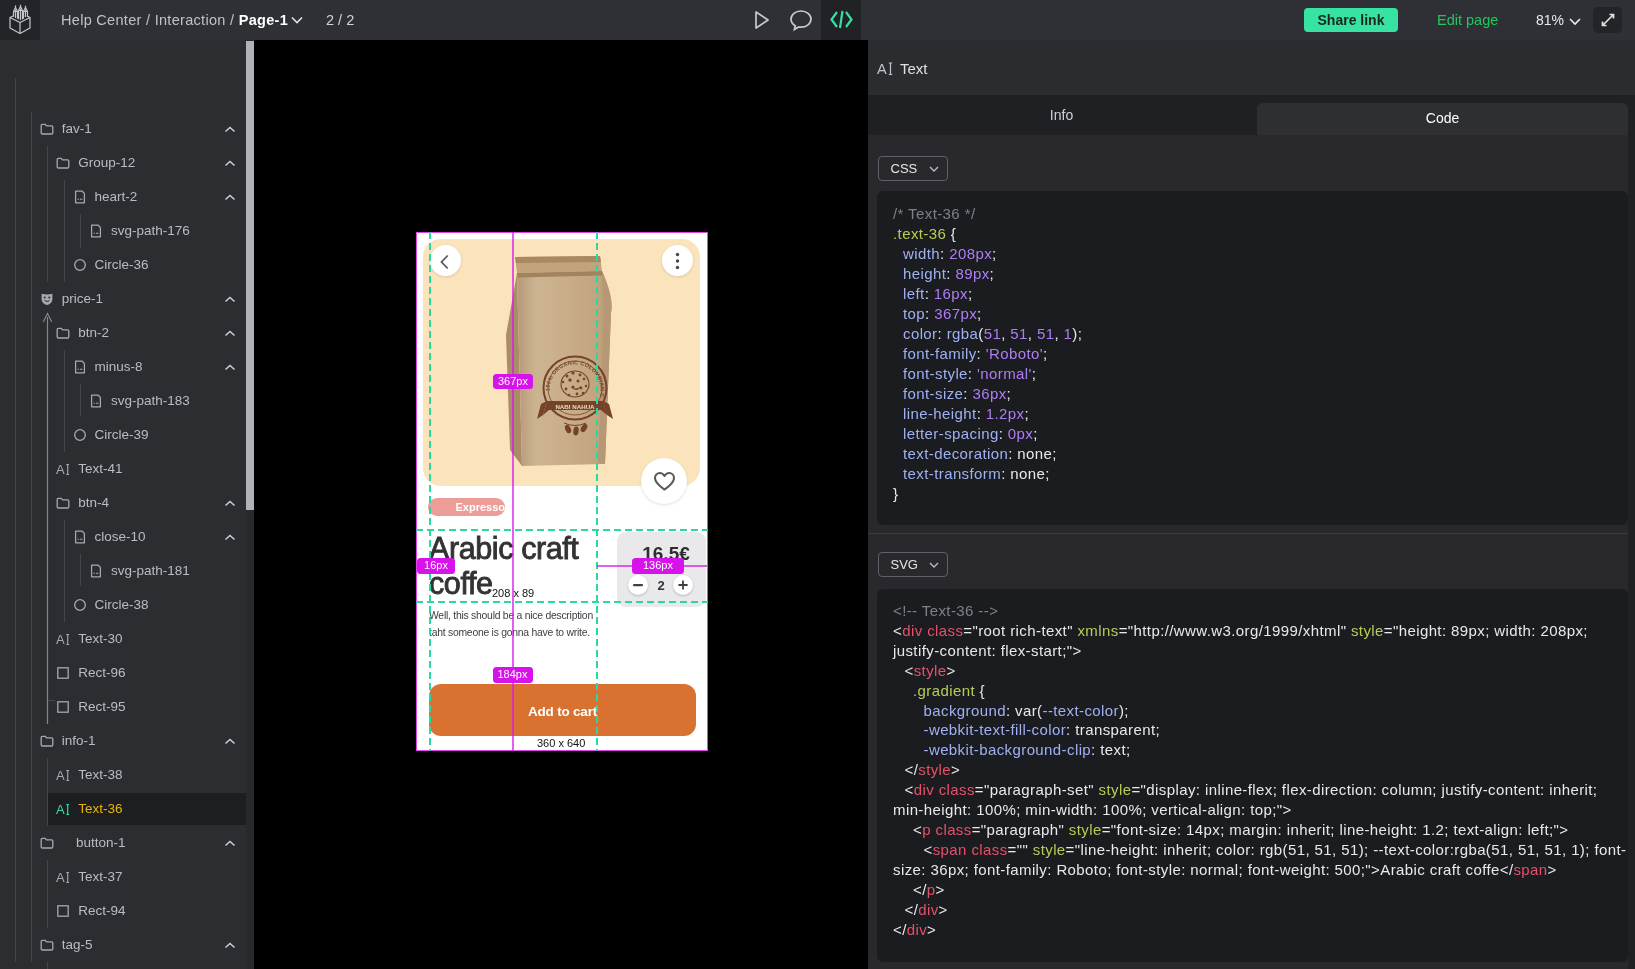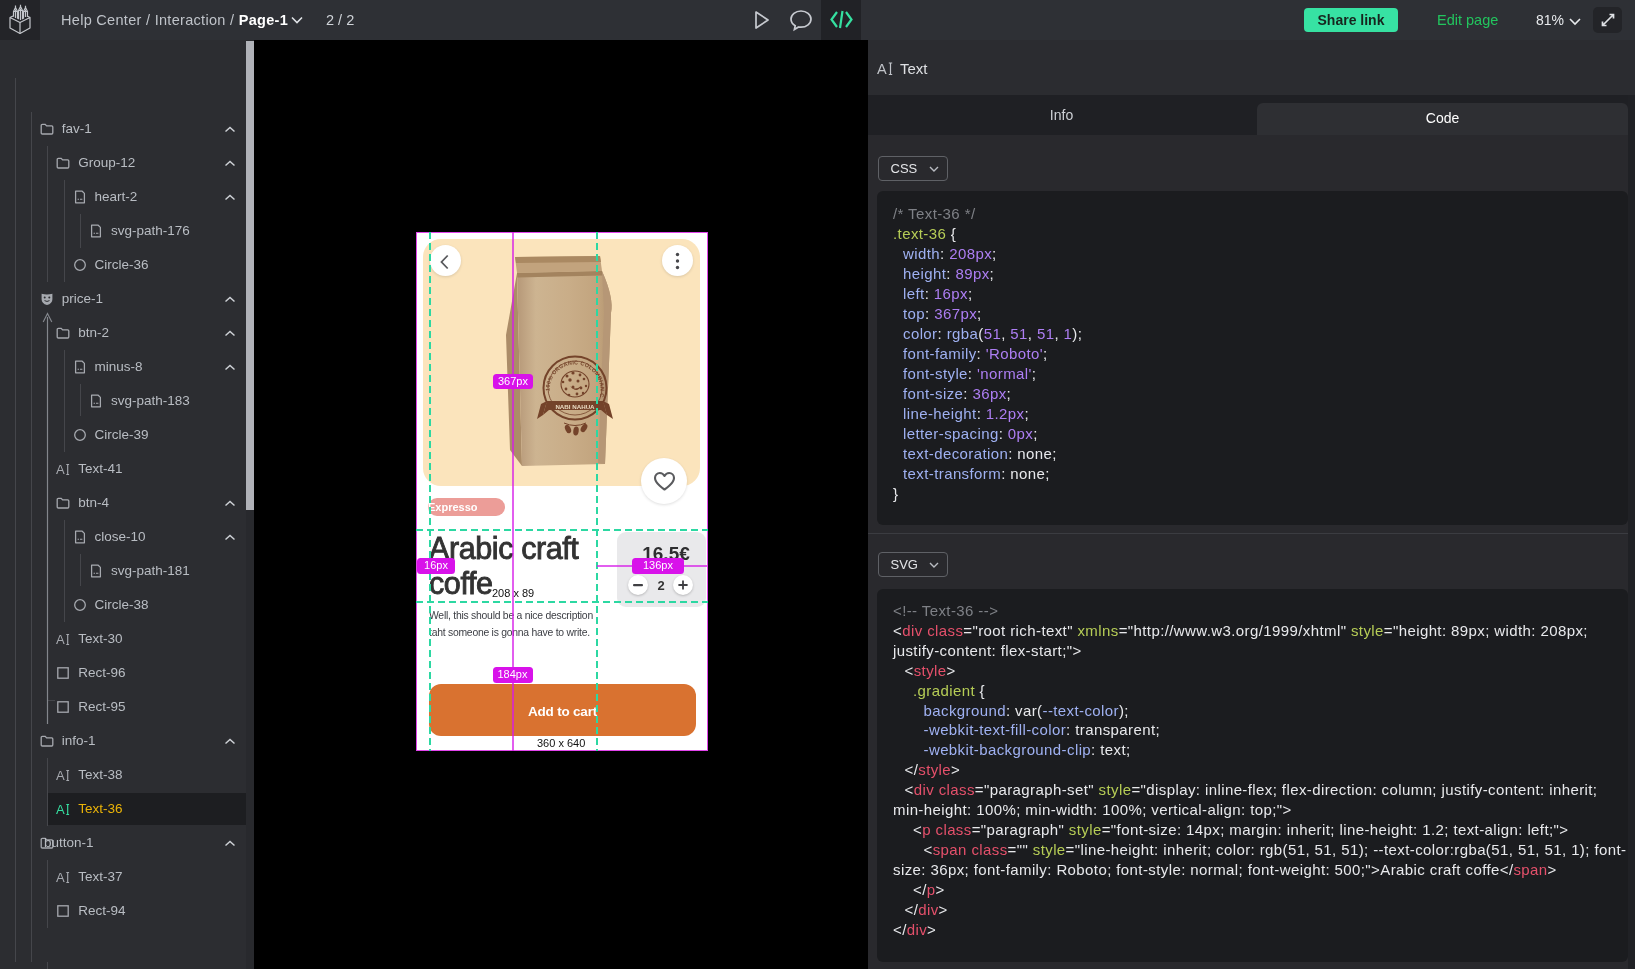--- a/index.html
+++ b/index.html
@@ -23,21 +23,21 @@
 .trow{position:absolute;left:0;width:246px;height:34px}
 .tlb{position:absolute;top:9px;font-size:13.5px;color:#b9bdc3;white-space:nowrap}
 .tic{position:absolute;top:10px;width:14px;height:14px}
 .tch{position:absolute;left:224px;top:14px;width:12px;height:7px}
 .guide{position:absolute;width:1px;background:#45464b}
 #selrow{position:absolute;left:48px;top:753px;width:198px;height:32px;background:#1d1e21}
 
 #phone{position:absolute;left:416px;top:232px;width:292px;height:519px;background:#fff;z-index:10;outline:1.5px solid rgba(219,35,231,.85);outline-offset:-1px}
 #pimg{position:absolute;left:7px;top:7px;width:277px;height:247px;background:#fbe4bc;border-radius:18px}
 .wcirc{position:absolute;background:#fff;border-radius:50%;box-shadow:0 1px 3px rgba(0,0,0,.13)}
-#ppill{position:absolute;left:12px;top:266px;width:77px;height:18px;background:#ec9d98;border-radius:9px;color:#fff;font-size:11px;font-weight:bold;text-align:left;line-height:18px}
+#ppill{position:absolute;left:12px;top:266px;width:77px;height:18px;background:#ec9d98;border-radius:9px;color:#fff;font-size:11px;font-weight:bold;text-align:right;line-height:18px}
 #ptitle{position:absolute;left:13px;top:298.5px;width:178px;font-size:30.5px;line-height:35px;font-weight:normal;-webkit-text-stroke:0.9px #333;color:#333;letter-spacing:-0.4px}
 #pprice{position:absolute;left:201px;top:300px;width:89px;height:75px;background:#e9e9eb;border-radius:9px}
 #pdesc{position:absolute;left:13px;top:374.5px;width:230px;font-size:10.4px;line-height:17px;color:#3c3e44;letter-spacing:-0.25px}
 #pbtn{position:absolute;left:13px;top:452px;width:267px;height:52px;background:#d97230;border-radius:12px;color:#fff;font-size:13.5px;font-weight:bold;text-align:center;line-height:55px;letter-spacing:-0.2px}
 
 .dv{position:absolute;width:2px;background:repeating-linear-gradient(to bottom,#2cd8a2 0 7px,transparent 7px 11px);z-index:20}
 .dh{position:absolute;height:2px;background:repeating-linear-gradient(to right,#2cd8a2 0 7px,transparent 7px 11px);z-index:20}
 .mv{position:absolute;width:2px;background:rgba(214,25,232,.7);z-index:21}
 .mh{position:absolute;height:2px;background:rgba(214,25,232,.7);z-index:21}
 .chip{position:absolute;height:15.5px;background:#d812ea;border-radius:3.5px;color:#fff;font-size:11px;line-height:15.5px;text-align:center;z-index:22}
@@ -286,37 +286,46 @@
       <span class="tic" style="left:56.2px"><svg width="16" height="14">
           <text x="0" y="12" font-size="13" font-family="Liberation Sans" fill="#35dfa0">A</text>
           <path d="M10.3,2.5 L13.1,2.5 M11.7,2.5 L11.7,12.5 M10.3,12.5 L13.1,12.5" stroke="#35dfa0" stroke-width="1.15" fill="none"></path>
         </svg></span>
       <span class="tlb" style="left:78.2px;color:#eab308">Text-36</span>
     </div>
 <div class="trow" style="top:786px">
       <span class="tic" style="left:39.8px"><svg width="14" height="14">
           <path d="M1.2,3.5 Q1.2,2.3 2.4,2.3 L5.2,2.3 L6.6,3.9 L11.7,3.9 Q12.8,3.9 12.8,5 L12.8,10.8 Q12.8,12 11.7,12 L2.4,12 Q1.2,12 1.2,10.8 Z" stroke="#a6a9af" stroke-width="1.3" fill="none"></path>
         </svg></span>
-      <span class="tlb" style="left:44px">button-1</span>
+      <span class="tlb" style="left:76px">button-1</span>
       <svg class="tch">
         <path d="M1.5,5.5 L6,1.5 L10.5,5.5" stroke="#ced1d6" stroke-width="1.5" fill="none"></path>
       </svg>
     </div>
 <div class="trow" style="top:820px">
       <span class="tic" style="left:56.2px"><svg width="16" height="14">
           <text x="0" y="12" font-size="13" font-family="Liberation Sans" fill="#a6a9af">A</text>
           <path d="M10.3,2.5 L13.1,2.5 M11.7,2.5 L11.7,12.5 M10.3,12.5 L13.1,12.5" stroke="#a6a9af" stroke-width="1.15" fill="none"></path>
         </svg></span>
       <span class="tlb" style="left:78.2px">Text-37</span>
     </div>
 <div class="trow" style="top:854px">
       <span class="tic" style="left:56.2px"><svg width="14" height="14">
           <rect x="1.8" y="1.8" width="10.4" height="10.4" stroke="#a6a9af" stroke-width="1.3" fill="none"></rect>
         </svg></span>
       <span class="tlb" style="left:78.2px">Rect-94</span>
+    </div>
+<div class="trow" style="top:888px">
+      <span class="tic" style="left:39.8px"><svg width="14" height="14">
+          <path d="M1.2,3.5 Q1.2,2.3 2.4,2.3 L5.2,2.3 L6.6,3.9 L11.7,3.9 Q12.8,3.9 12.8,5 L12.8,10.8 Q12.8,12 11.7,12 L2.4,12 Q1.2,12 1.2,10.8 Z" stroke="#a6a9af" stroke-width="1.3" fill="none"></path>
+        </svg></span>
+      <span class="tlb" style="left:61.8px">tag-5</span>
+      <svg class="tch">
+        <path d="M1.5,5.5 L6,1.5 L10.5,5.5" stroke="#ced1d6" stroke-width="1.5" fill="none"></path>
+      </svg>
     </div>
 </div>
 <div id="sbscroll">
     <div id="sbthumb"></div>
   </div>
 
 <div id="phone">
   <div id="pimg">
       <svg style="position:absolute;left:78px;top:14px" width="120" height="222" viewBox="0 0 120 222">
 <defs>

